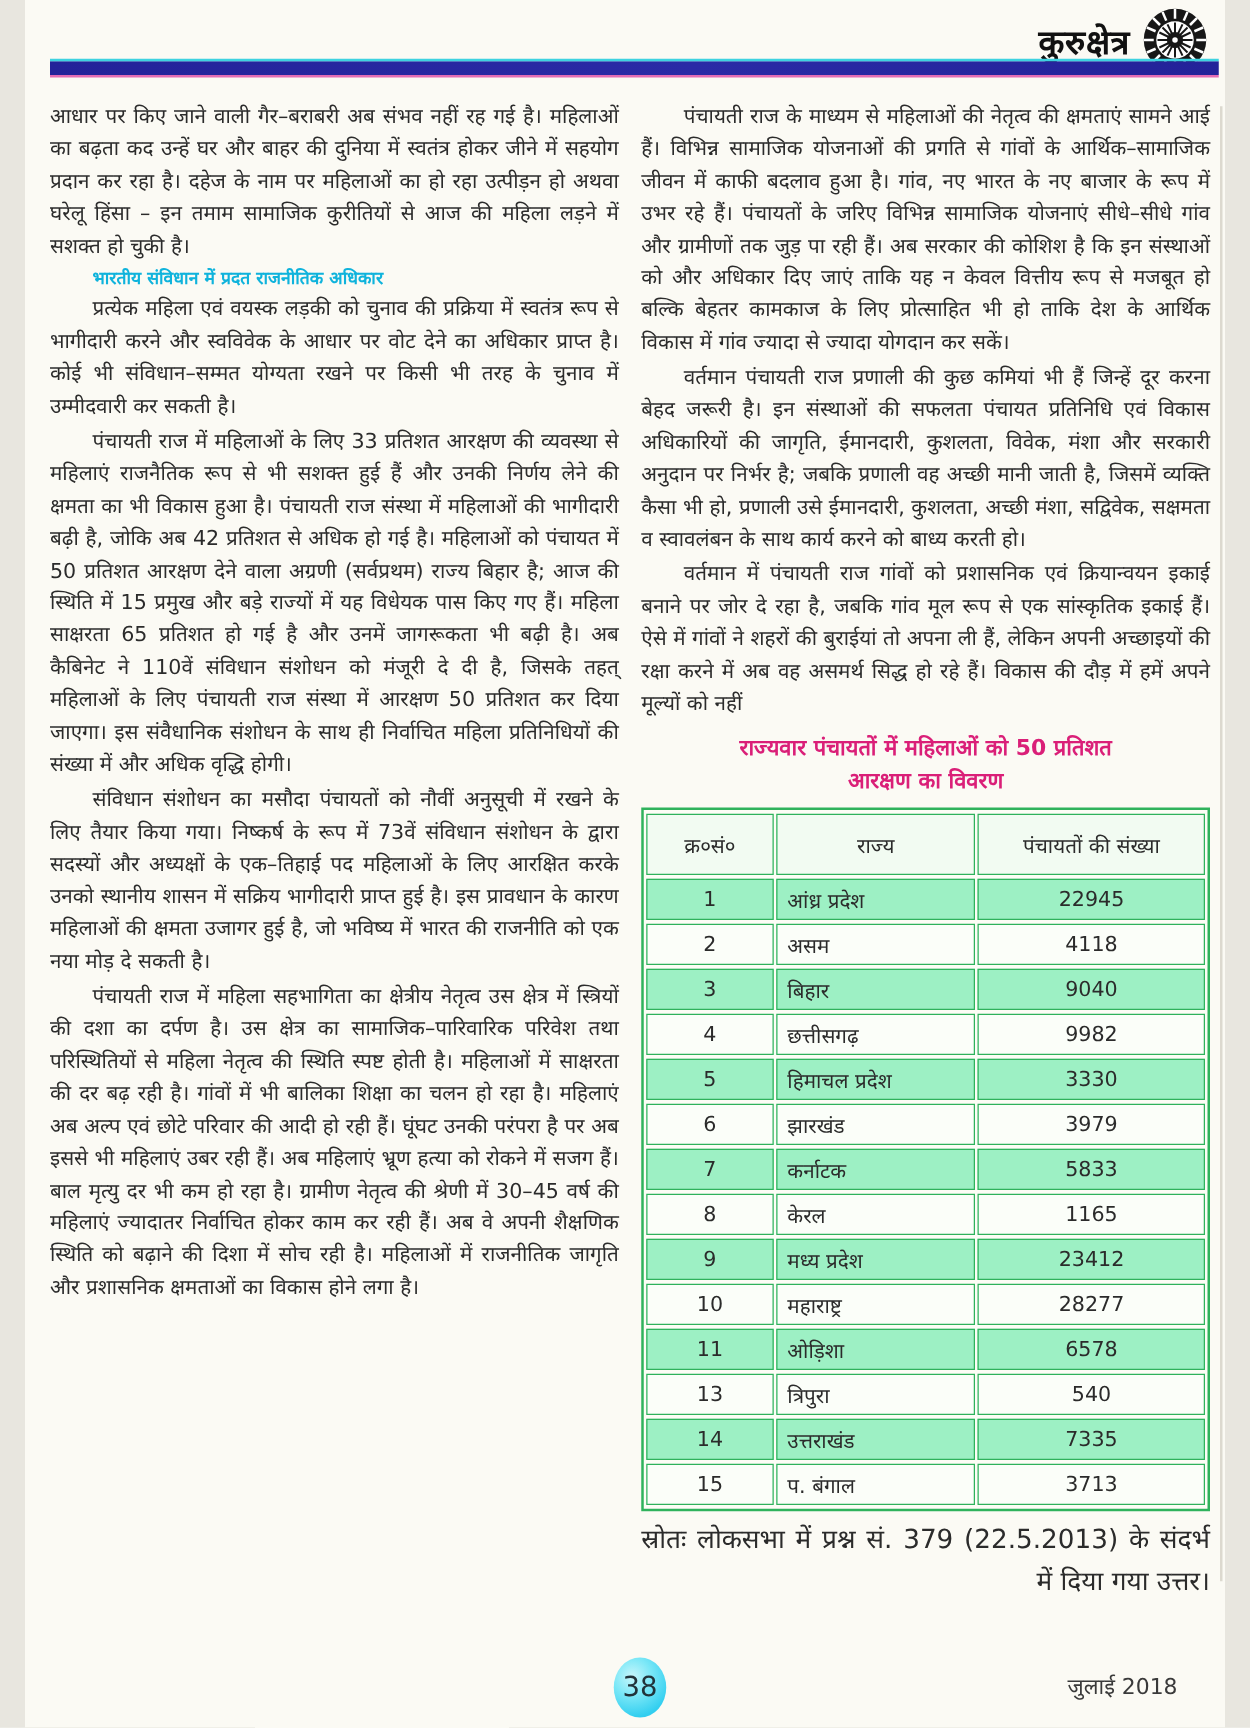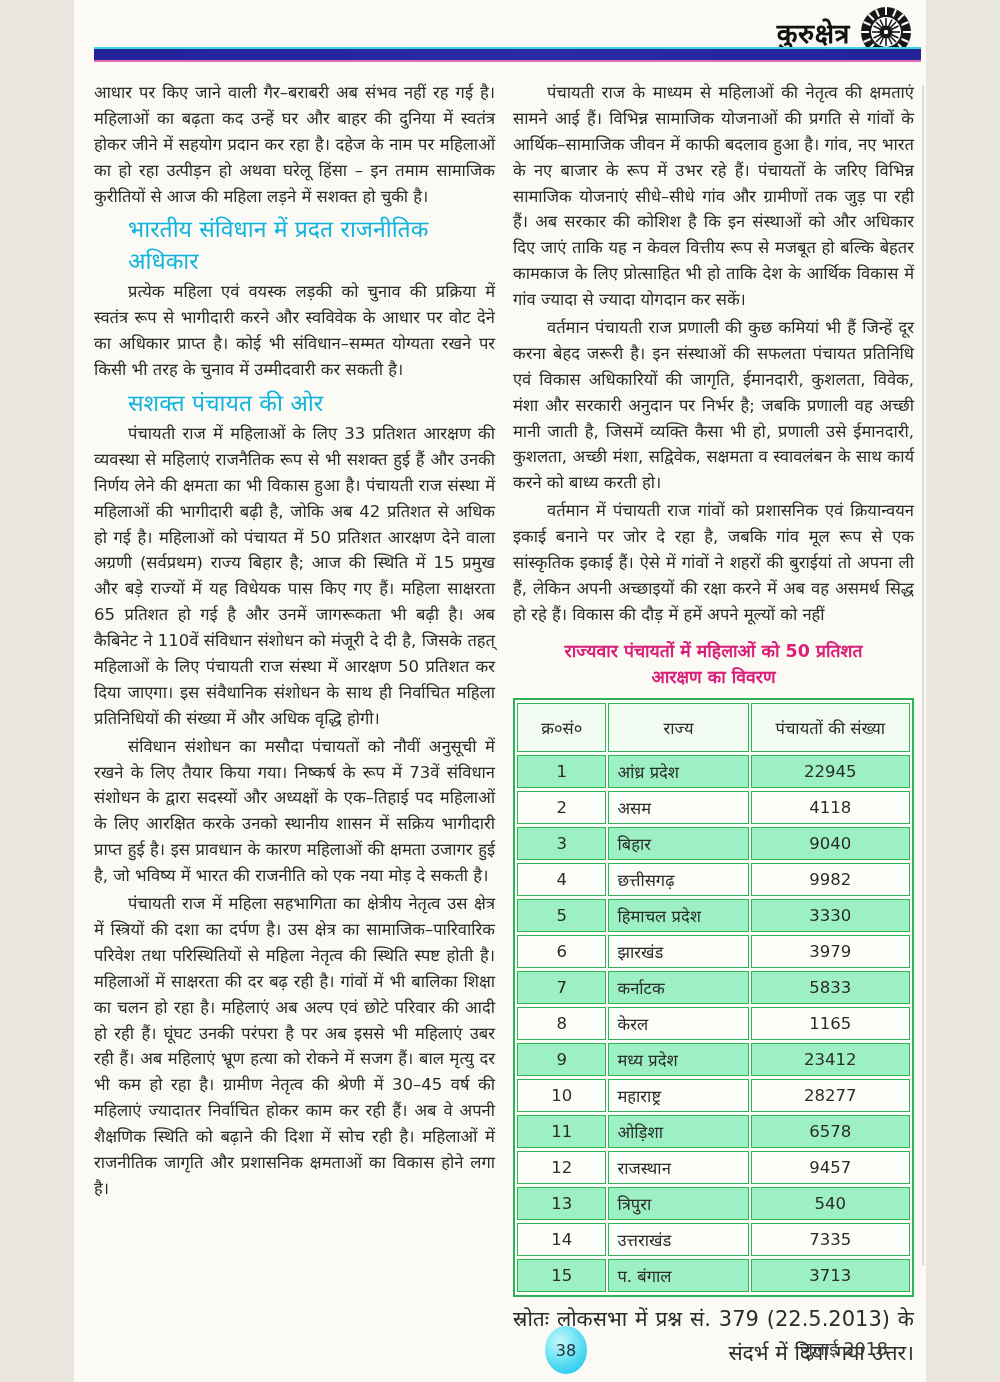--- a/index.html
+++ b/index.html
@@ -1,19 +1,19 @@
 <!DOCTYPE html>
 <html lang="hi"><head>
 <meta charset="utf-8">
 <style>
   * { margin: 0; padding: 0; box-sizing: border-box; }
   html, body { background: #e8e6df; }
   .page {
     position: relative;
-    width: 852px;
+    width: 960px;
     height: 1382px;
     margin: 0 auto;
     background: #fbfaf4;
     font-family: "DejaVu Sans", "Liberation Sans", sans-serif;
     color: #2b2b2b;
     overflow: hidden;
   }
   
   .masthead {
     position: absolute;
@@ -51,22 +51,22 @@
   .col { flex: 1; }
   .col p {
     font-size: 16.5px;
     line-height: 1.57;
     text-align: justify;
     margin-bottom: 2px;
   }
   .col p.indent { text-indent: 34px; }
   h3.section {
     color: #0fb3dc;
-    font-size: 23px;
-    font-weight: normal;
+    font-size: 14px;
+    font-weight: bold;
     padding-left: 34px;
     margin: 3px 0 3px 0;
   }
   
   .table-title {
     color: #da1f78;
     font-weight: bold;
     font-size: 17.5px;
     text-align: center;
     line-height: 1.5;
@@ -105,21 +105,21 @@
     text-align-last: right;
   }
   
   .page-number {
     position: absolute;
     left: 471px; top: 1326px;
     width: 42px; height: 48px;
     border-radius: 50%;
     background: radial-gradient(circle at 35% 32%, #c8f6fb 0%, #7de8f7 35%, #33cfF0 75%, #2bc4e6 100%);
     display: flex; align-items: center; justify-content: center;
-    font-size: 16px;
+    font-size: 22px;
     color: #21333a;
   }
   .issue-date {
     position: absolute;
     right: 38px; top: 1336px;
     font-size: 17.5px;
     color: #3a3a3a;
   }
 </style>
 </head>
@@ -167,21 +167,20 @@
 
   <div class="top-bar"></div>
   <div class="scan-edge"></div>
 
   <div class="columns">
 
     <div class="col">
       <p>आधार पर किए जाने वाली गैर–बराबरी अब संभव नहीं रह गई है। महिलाओं का बढ़ता कद उन्हें घर और बाहर की दुनिया में स्वतंत्र होकर जीने में सहयोग प्रदान कर रहा है। दहेज के नाम पर महिलाओं का हो रहा उत्पीड़न हो अथवा घरेलू हिंसा – इन तमाम सामाजिक कुरीतियों से आज की महिला लड़ने में सशक्त हो चुकी है।</p>
       <h3 class="section">भारतीय संविधान में प्रदत राजनीतिक अधिकार</h3>
       <p class="indent">प्रत्येक महिला एवं वयस्क लड़की को चुनाव की प्रक्रिया में स्वतंत्र रूप से भागीदारी करने और स्वविवेक के आधार पर वोट देने का अधिकार प्राप्त है। कोई भी संविधान–सम्मत योग्यता रखने पर किसी भी तरह के चुनाव में उम्मीदवारी कर सकती है।</p>
-      <h3 class="section">सशक्त पंचायत की ओर</h3>
       <p class="indent">पंचायती राज में महिलाओं के लिए 33 प्रतिशत आरक्षण की व्यवस्था से महिलाएं राजनैतिक रूप से भी सशक्त हुई हैं और उनकी निर्णय लेने की क्षमता का भी विकास हुआ है। पंचायती राज संस्था में महिलाओं की भागीदारी बढ़ी है, जोकि अब 42 प्रतिशत से अधिक हो गई है। महिलाओं को पंचायत में 50 प्रतिशत आरक्षण देने वाला अग्रणी (सर्वप्रथम) राज्य बिहार है; आज की स्थिति में 15 प्रमुख और बड़े राज्यों में यह विधेयक पास किए गए हैं। महिला साक्षरता 65 प्रतिशत हो गई है और उनमें जागरूकता भी बढ़ी है। अब कैबिनेट ने 110वें संविधान संशोधन को मंजूरी दे दी है, जिसके तहत् महिलाओं के लिए पंचायती राज संस्था में आरक्षण 50 प्रतिशत कर दिया जाएगा। इस संवैधानिक संशोधन के साथ ही निर्वाचित महिला प्रतिनिधियों की संख्या में और अधिक वृद्धि होगी।</p>
       <p class="indent">संविधान संशोधन का मसौदा पंचायतों को नौवीं अनुसूची में रखने के लिए तैयार किया गया। निष्कर्ष के रूप में 73वें संविधान संशोधन के द्वारा सदस्यों और अध्यक्षों के एक–तिहाई पद महिलाओं के लिए आरक्षित करके उनको स्थानीय शासन में सक्रिय भागीदारी प्राप्त हुई है। इस प्रावधान के कारण महिलाओं की क्षमता उजागर हुई है, जो भविष्य में भारत की राजनीति को एक नया मोड़ दे सकती है।</p>
       <p class="indent">पंचायती राज में महिला सहभागिता का क्षेत्रीय नेतृत्व उस क्षेत्र में स्त्रियों की दशा का दर्पण है। उस क्षेत्र का सामाजिक–पारिवारिक परिवेश तथा परिस्थितियों से महिला नेतृत्व की स्थिति स्पष्ट होती है। महिलाओं में साक्षरता की दर बढ़ रही है। गांवों में भी बालिका शिक्षा का चलन हो रहा है। महिलाएं अब अल्प एवं छोटे परिवार की आदी हो रही हैं। घूंघट उनकी परंपरा है पर अब इससे भी महिलाएं उबर रही हैं। अब महिलाएं भ्रूण हत्या को रोकने में सजग हैं। बाल मृत्यु दर भी कम हो रहा है। ग्रामीण नेतृत्व की श्रेणी में 30–45 वर्ष की महिलाएं ज्यादातर निर्वाचित होकर काम कर रही हैं। अब वे अपनी शैक्षणिक स्थिति को बढ़ाने की दिशा में सोच रही है। महिलाओं में राजनीतिक जागृति और प्रशासनिक क्षमताओं का विकास होने लगा है।</p>
     </div>
 
     <div class="col">
       <p class="indent">पंचायती राज के माध्यम से महिलाओं की नेतृत्व की क्षमताएं सामने आई हैं। विभिन्न सामाजिक योजनाओं की प्रगति से गांवों के आर्थिक–सामाजिक जीवन में काफी बदलाव हुआ है। गांव, नए भारत के नए बाजार के रूप में उभर रहे हैं। पंचायतों के जरिए विभिन्न सामाजिक योजनाएं सीधे–सीधे गांव और ग्रामीणों तक जुड़ पा रही हैं। अब सरकार की कोशिश है कि इन संस्थाओं को और अधिकार दिए जाएं ताकि यह न केवल वित्तीय रूप से मजबूत हो बल्कि बेहतर कामकाज के लिए प्रोत्साहित भी हो ताकि देश के आर्थिक विकास में गांव ज्यादा से ज्यादा योगदान कर सकें।</p>
       <p class="indent">वर्तमान पंचायती राज प्रणाली की कुछ कमियां भी हैं जिन्हें दूर करना बेहद जरूरी है। इन संस्थाओं की सफलता पंचायत प्रतिनिधि एवं विकास अधिकारियों की जागृति, ईमानदारी, कुशलता, विवेक, मंशा और सरकारी अनुदान पर निर्भर है; जबकि प्रणाली वह अच्छी मानी जाती है, जिसमें व्यक्ति कैसा भी हो, प्रणाली उसे ईमानदारी, कुशलता, अच्छी मंशा, सद्विवेक, सक्षमता व स्वावलंबन के साथ कार्य करने को बाध्य करती हो।</p>
       <p class="indent">वर्तमान में पंचायती राज गांवों को प्रशासनिक एवं क्रियान्वयन इकाई बनाने पर जोर दे रहा है, जबकि गांव मूल रूप से एक सांस्कृतिक इकाई हैं। ऐसे में गांवों ने शहरों की बुराईयां तो अपना ली हैं, लेकिन अपनी अच्छाइयों की रक्षा करने में अब वह असमर्थ सिद्ध हो रहे हैं। विकास की दौड़ में हमें अपने मूल्यों को नहीं</p>
 
@@ -253,25 +252,20 @@
               <td>10</td>
               <td>महाराष्ट्र</td>
               <td>28277</td>
             </tr>
             <tr>
               <td>11</td>
               <td>ओड़िशा</td>
               <td>6578</td>
             </tr>
             <tr>
-              <td>12</td>
-              <td>राजस्थान</td>
-              <td>9457</td>
-            </tr>
-            <tr>
               <td>13</td>
               <td>त्रिपुरा</td>
               <td>540</td>
             </tr>
             <tr>
               <td>14</td>
               <td>उत्तराखंड</td>
               <td>7335</td>
             </tr>
             <tr>

